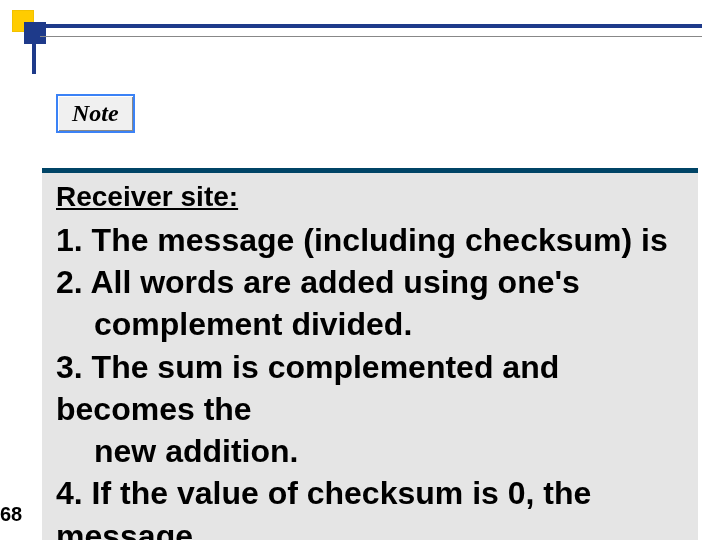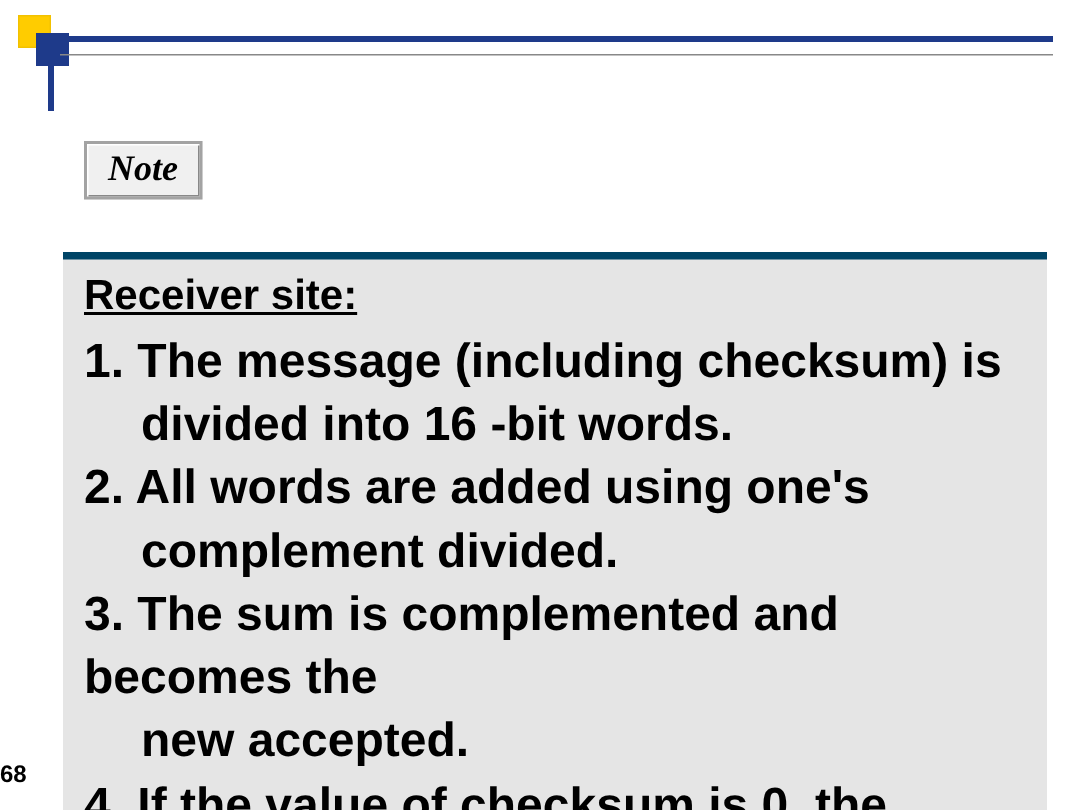--- a/index.html
+++ b/index.html
@@ -17,21 +17,21 @@
   .rule-top .thick { position: absolute; top: 0; left: 0; right: 0; height: 4px; background: #1e3a8a; }
   .rule-top .thin { position: absolute; top: 12px; left: 0; right: 0; height: 1px; background: #888; }
   
   .tick { position: absolute; top: 28px; left: 32px; width: 4px; height: 46px; background: #1e3a8a; }
 
   
   .note-tab {
     position: absolute; top: 94px; left: 56px;
     padding: 4px 14px 4px 14px;
     background: #f0f0f0;
-    border: 2px solid #a3a3a3;
+    border: 2px solid #3b82f6;
     box-shadow: inset 1px 1px 0 #fff, inset -1px -1px 0 #888;
     font-family: "Times New Roman", Times, serif;
     font-style: italic;
     font-weight: bold;
     font-size: 24px;
     color: #000;
   }
 
   
   .card {
@@ -55,21 +55,21 @@
     color: #000;
   }
   .item { margin: 0; }
   .item .num { display: inline; }
   .item .txt-first { display: inline; }
   .item .cont { display: block; padding-left: 38px; }
 
   
   .page-num {
     position: absolute; left: 0px; bottom: 14px;
-    font-size: 16px; font-weight: bold; color: #000; margin-top: 23px;
+    font-size: 20px; font-weight: bold; color: #000; margin-top: 23px;
   }
 </style>
 </head>
 <body>
 
 <div class="slide">
 
   <div class="corner">
     <div class="sq sq-yellow"></div>
     <div class="sq sq-blue"></div>
@@ -85,33 +85,32 @@
     <span>Note</span>
   </div>
 
   <div class="card">
     <div class="card-title">Receiver site:</div>
     <div class="card-body">
 
       <div class="item">
         <span class="num">1.</span>
         <span class="txt-first">The message (including checksum) is</span>
-        <span class="cont">divided into 16 -bit words.</span>
       </div>
 
       <div class="item">
         <span class="num">2.</span>
         <span class="txt-first">All words are added using one's</span>
         <span class="cont">complement divided.</span>
       </div>
 
       <div class="item">
         <span class="num">3.</span>
         <span class="txt-first">The sum is complemented and becomes the</span>
-        <span class="cont">new accepted.</span>
+        <span class="cont">new addition.</span>
       </div>
 
       <div class="item">
         <span class="num">4.</span>
         <span class="txt-first">If the value of checksum is 0, the message</span>
       </div>
 
     </div>
   </div>
 

